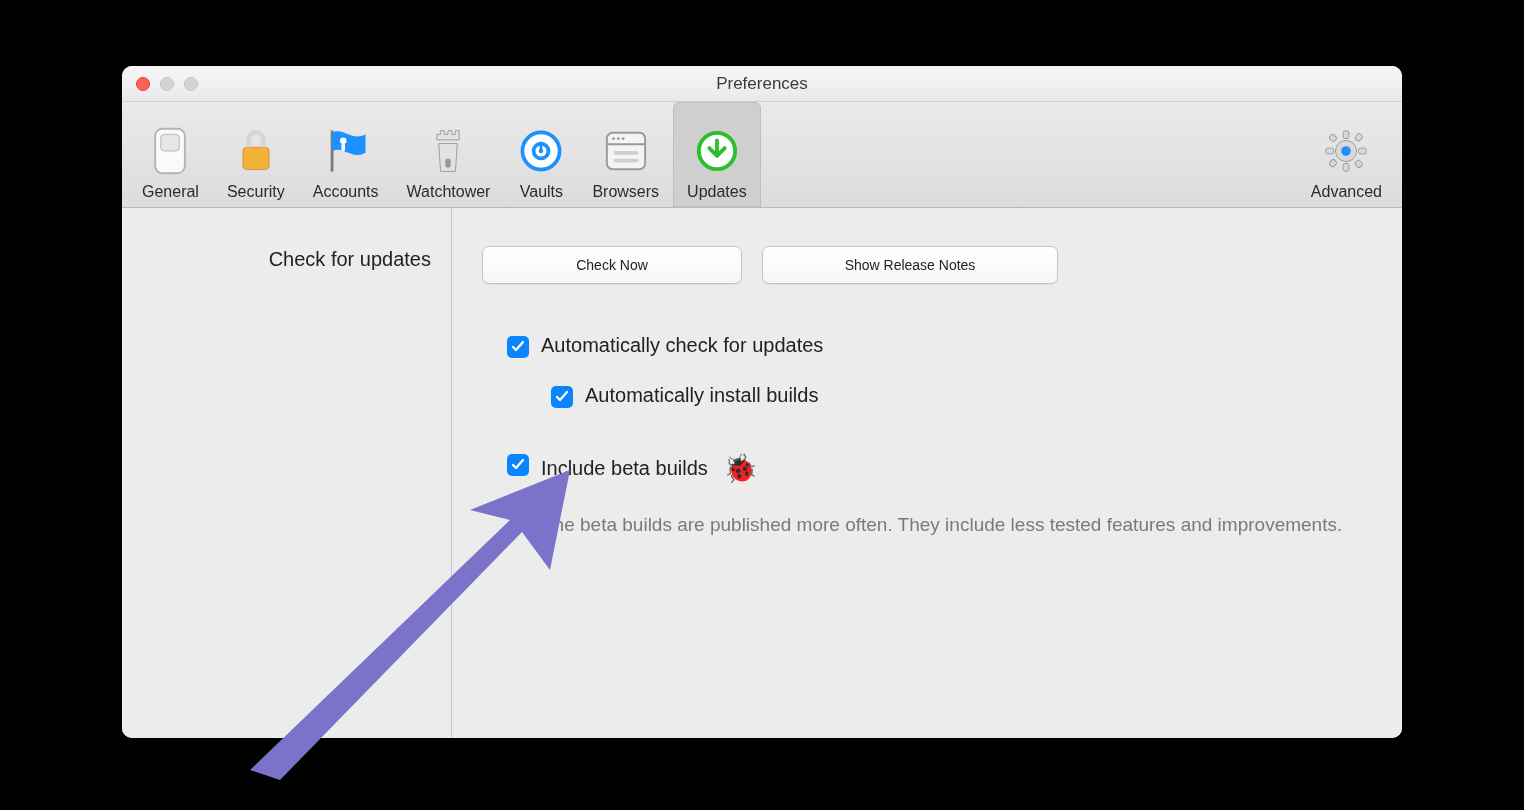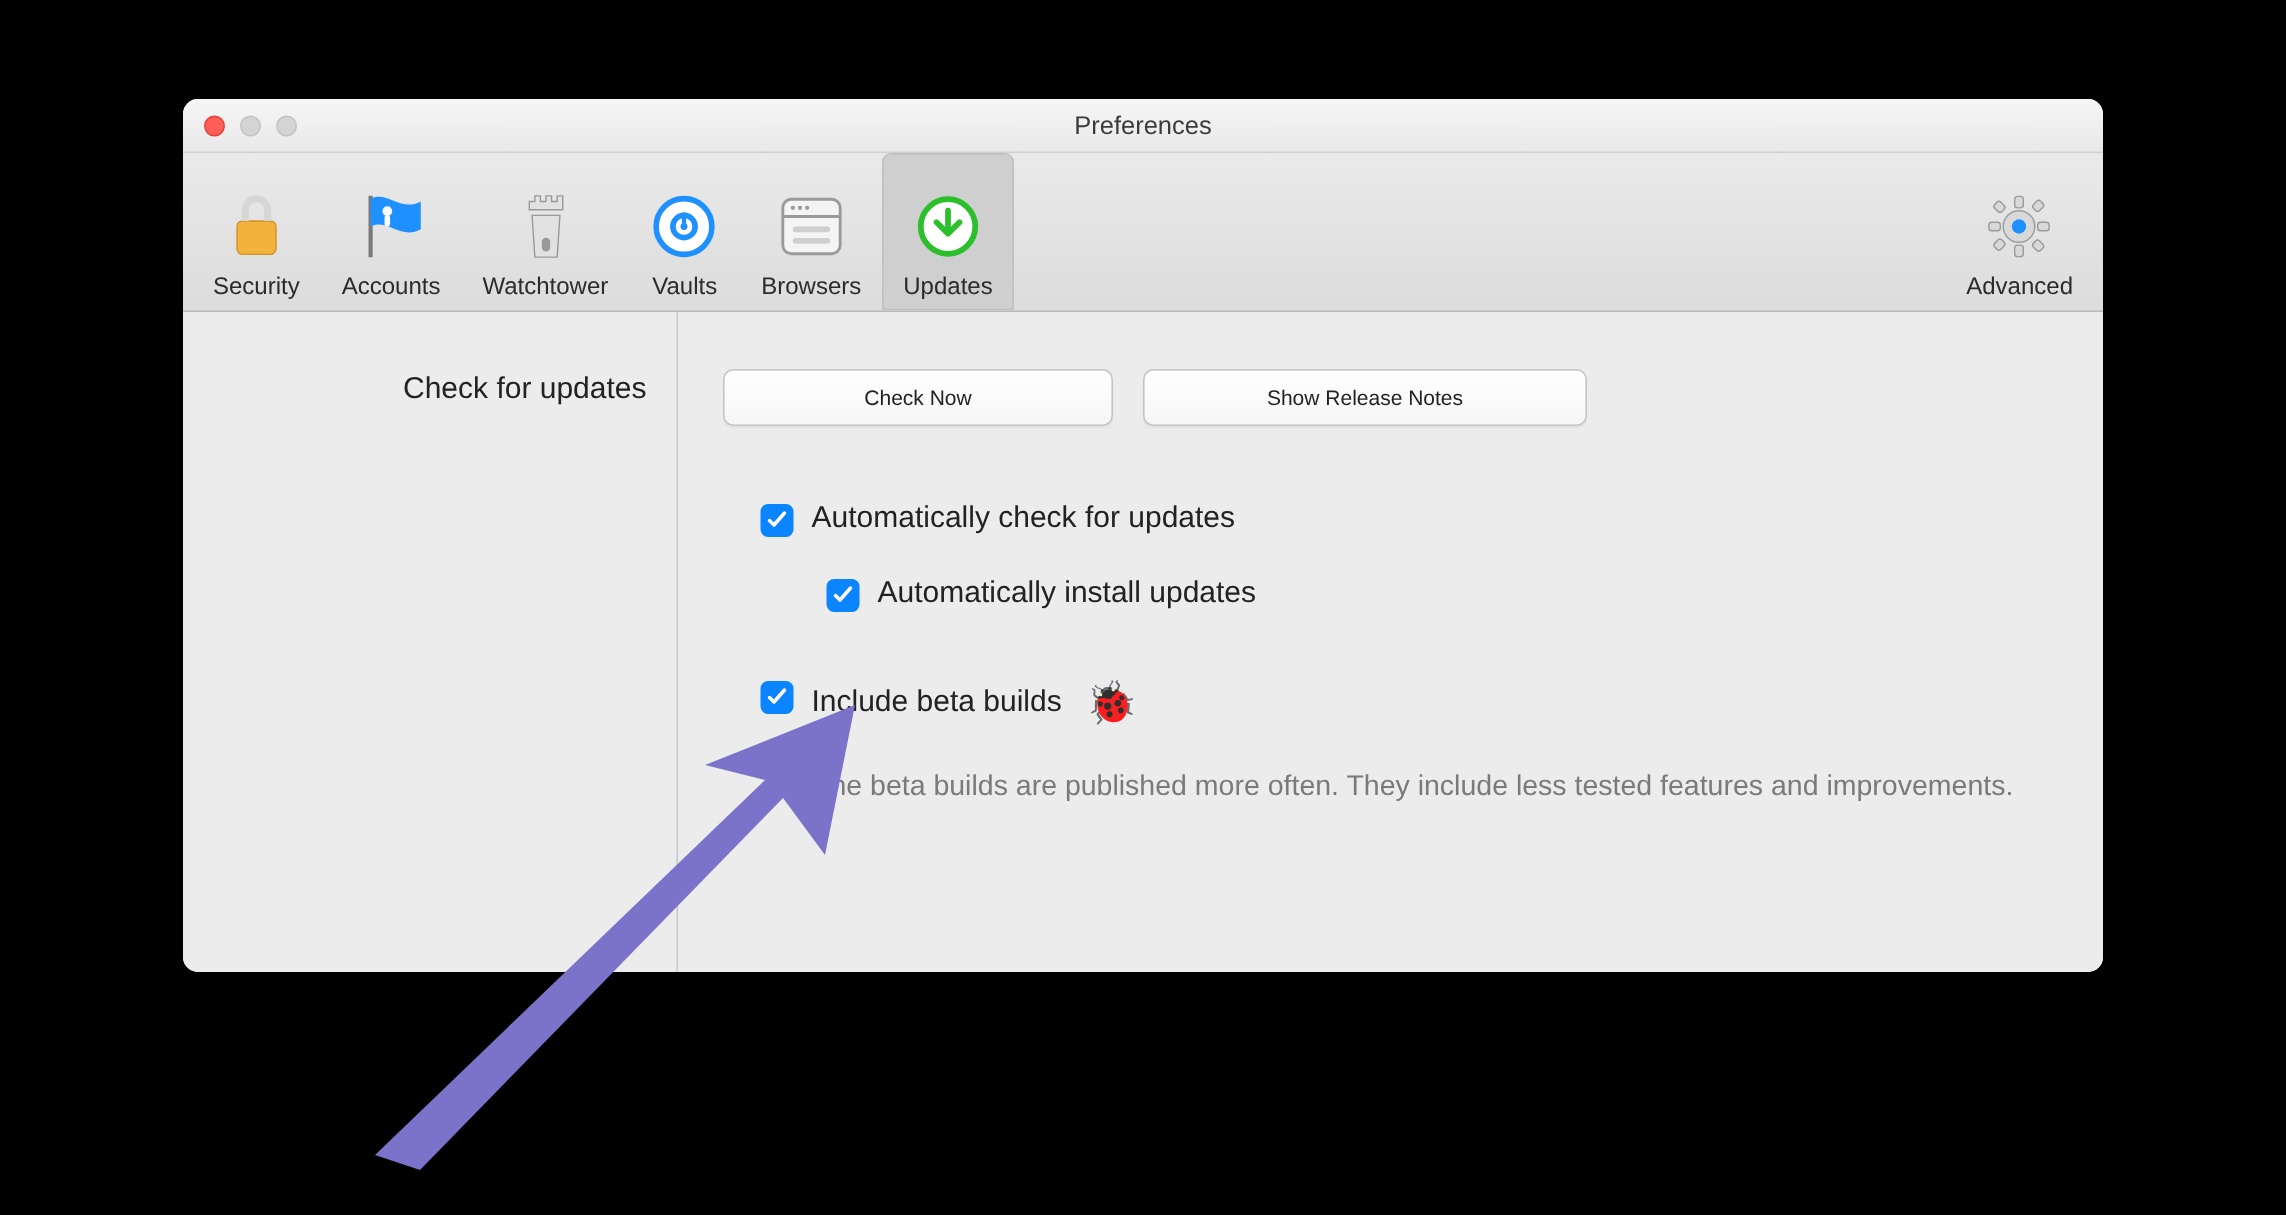--- a/index.html
+++ b/index.html
@@ -8,21 +8,21 @@
     width: 1524px;
     height: 810px;
     font-family: -apple-system, "Helvetica Neue", Arial, sans-serif;
     position: relative;
   }
   .window {
     position: absolute;
     left: 122px;
     top: 66px;
     width: 1280px;
-    height: 582px;
+    height: 672px;
     background: #ececec;
     border-radius: 10px;
     box-shadow: 0 30px 80px rgba(0,0,0,.55), 0 0 0 1px rgba(0,0,0,.08);
     overflow: hidden;
     display: flex;
     flex-direction: column;
   }
   
   .titlebar {
     height: 36px;
@@ -135,20 +135,29 @@
   <div class="titlebar">
     <div class="traffic">
       <div class="tl close"></div>
       <div class="tl"></div>
       <div class="tl"></div>
     </div>
     <div class="title">Preferences</div>
   </div>
 
   <div class="toolbar">
+    <div class="tb-item">
+      <div class="tb-icon">
+        <svg viewBox="0 0 40 56" width="38" height="52">
+          <rect x="4" y="4" width="32" height="48" rx="8" fill="#fafafa" stroke="#b3b3b3" stroke-width="2"></rect>
+          <rect x="10" y="10" width="20" height="18" rx="4" fill="#e6e6e6" stroke="#b3b3b3"></rect>
+        </svg>
+      </div>
+      <span>General</span>
+    </div>
 
     <div class="tb-item">
       <div class="tb-icon">
         <svg viewBox="0 0 40 56" width="38" height="52">
           <rect x="6" y="24" width="28" height="24" rx="4" fill="#f2b23b" stroke="#d09328"></rect>
           <path d="M12 24 v-8 a8 8 0 0 1 16 0 v8" fill="none" stroke="#d6d6d6" stroke-width="5"></path>
         </svg>
       </div>
       <span>Security</span>
     </div>
@@ -255,21 +264,21 @@
         </div>
         <span>Automatically check for updates</span>
       </div>
 
       <div class="check-row indent">
         <div class="checkbox">
           <svg viewBox="0 0 14 14">
               <path d="M2 7 l3 3 l7 -8" fill="none" stroke="#fff" stroke-width="2.3" stroke-linecap="round" stroke-linejoin="round"></path>
             </svg>
         </div>
-        <span>Automatically install updates</span>
+        <span>Automatically install builds</span>
       </div>
 
       <div style="height:18px"></div>
 
       <div class="check-row">
         <div class="checkbox">
           <svg viewBox="0 0 14 14">
               <path d="M2 7 l3 3 l7 -8" fill="none" stroke="#fff" stroke-width="2.3" stroke-linecap="round" stroke-linejoin="round"></path>
             </svg>
         </div>

